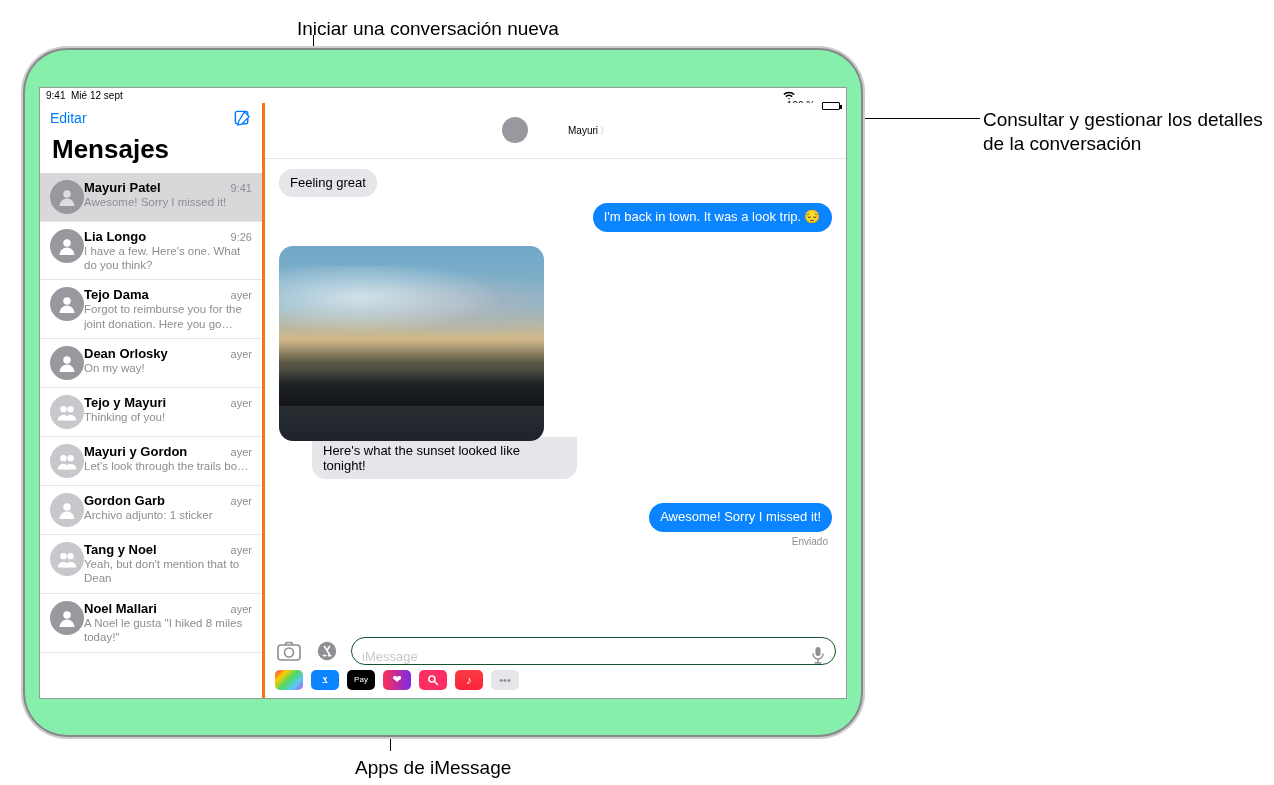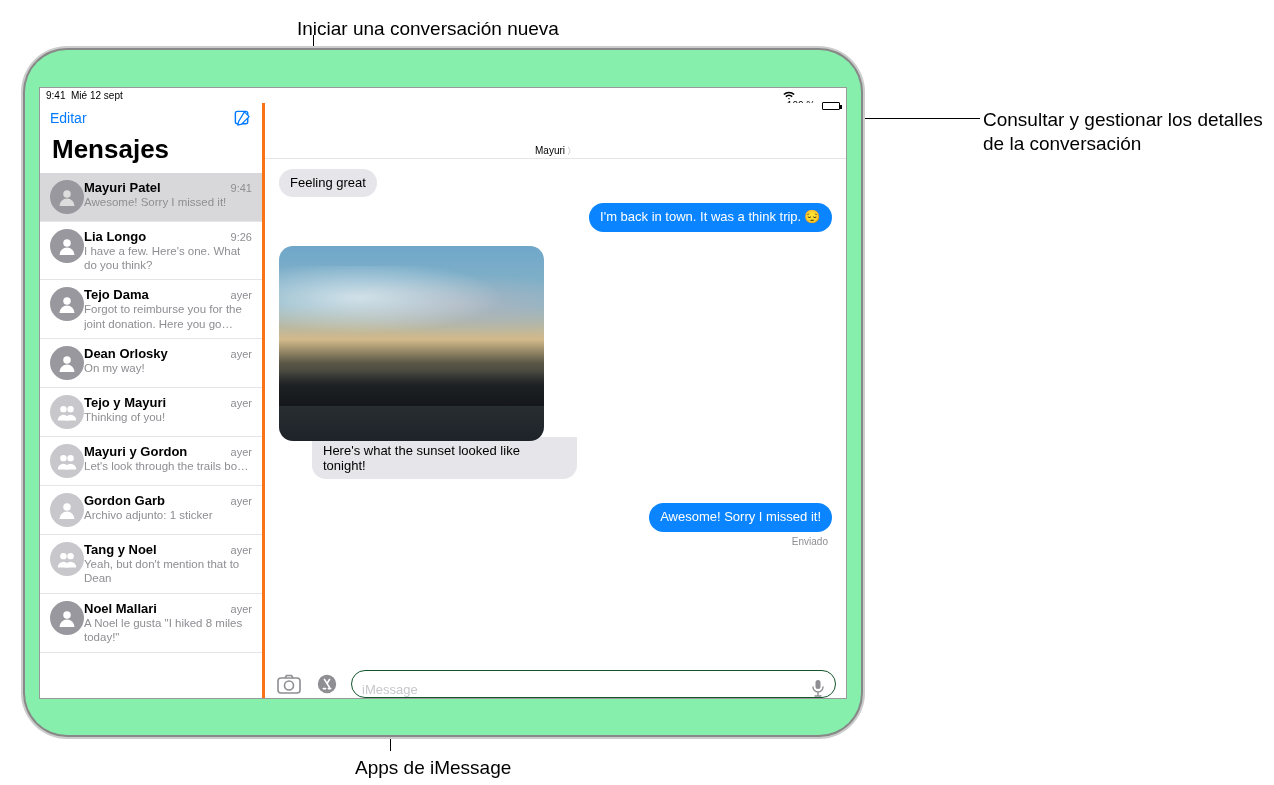--- a/index.html
+++ b/index.html
@@ -74,21 +74,21 @@
     .convo.selected { background: #d8d8da; }
     .avatar { width:34px;height:34px;border-radius:50%;background:#98989e; flex-shrink:0; display:flex;align-items:center;justify-content:center;color:#fff;font-size:14px;}
     .avatar.gray { background:#c7c7cc;}
     .convo-body { flex:1; min-width:0; }
     .convo-head { display:flex; justify-content:space-between; align-items:baseline; gap:6px;}
     .convo-name { font-weight:600; font-size:13px; white-space:nowrap; overflow:hidden; text-overflow:ellipsis;}
     .convo-time { font-size:11px; color:#8e8e93; flex-shrink:0;}
     .convo-preview { font-size:11.5px; color:#8e8e93; line-height:1.25; max-height: 2.5em; overflow:hidden;}
     .chat-pane { flex:1; display:flex; flex-direction:column; background:#fff; }
     .chat-header {
-      height:56px; border-bottom:1px solid #e5e5e7; display:flex; flex-direction:column;
+      height:56px; border-bottom:1px solid #e5e5e7; display:flex; flex-direction:row;
       align-items:center; justify-content:center;gap:40px;
     }
     .chat-header .avatar-sm{width:26px;height:26px;border-radius:50%;background:#98989e;}
     .chat-header .namewrap{ font-size:10px; color:#000; margin-top:2px;}
     .chat-header .chevr{font-size:9px;color:#8e8e93;margin-left:2px;}
     .messages { flex:1; overflow-y:auto; padding: 10px 14px; display:flex; flex-direction:column; gap:6px;}
     .bubble { max-width: 320px; padding: 6px 11px; border-radius: 16px; font-size: 13px; line-height:1.3; }
     .row-out { align-self:flex-end; }
     .row-in { align-self:flex-start; }
     .bubble.out { background:#0a84ff; color:#fff; }
@@ -312,21 +312,21 @@
           <div class="avatar-sm"></div>
           <div class="namewrap">
             <span>Mayuri</span><span class="chevr">〉</span>
           </div>
         </div>
         <div class="messages">
           <div class="row-in">
               <div class="bubble in">Feeling great</div>
             </div>
           <div class="row-out">
-              <div class="bubble out">I'm back in town. It was a think trip. 😔</div>
+              <div class="bubble out">I'm back in town. It was a look trip. 😔</div>
             </div>
           <div class="row-in" style="margin-top:8px;">
             <div class="img-msg">
               <div class="img-sky"></div>
                 <div class="img-clouds"></div>
                 <div class="skyline"></div>
             </div>
           </div>
           <div class="row-in" style="margin-top:-4px;">
               <div class="img-caption-wrap">Here's what the sunset looked like tonight!</div>
@@ -353,16 +353,34 @@
           <div class="input-box">
             <span class="ph">iMessage</span>
             <span class="mic">
               <svg width="14" height="18" viewBox="0 0 14 18">
                   <rect x="4.5" y="1" width="5" height="9" rx="2.5" fill="#8e8e93"></rect>
                   <path d="M2 8 a5 5 0 0 0 10 0 M7 13 V17 M4 17 H10" stroke="#8e8e93" stroke-width="1.4" fill="none" stroke-linecap="round"></path>
                 </svg>
             </span>
           </div>
         </div>
+        <div class="app-tray">
+          <div class="app-chip photos"></div>
+          <div class="app-chip store">
+              <svg width="12" height="12" viewBox="0 0 24 24">
+                <path d="M8 17 H10.5 M13.5 17 H16 M9.2 7 L14.8 16 M14.8 7 L12 11.5" stroke="#fff" stroke-width="2.4" stroke-linecap="round"></path>
+              </svg>
+            </div>
+          <div class="app-chip pay">Pay</div>
+          <div class="app-chip dm">❤</div>
+          <div class="app-chip find">
+              <svg width="12" height="12" viewBox="0 0 16 16">
+                <circle cx="6.5" cy="6.5" r="4" fill="none" stroke="#fff" stroke-width="2"></circle>
+                <path d="M10 10 L14 14" stroke="#fff" stroke-width="2" stroke-linecap="round"></path>
+              </svg>
+            </div>
+          <div class="app-chip music">♪</div>
+          <div class="app-chip more">•••</div>
+        </div>
       </div>
     </div>
   </div>
 </div>
 
 </body></html>

